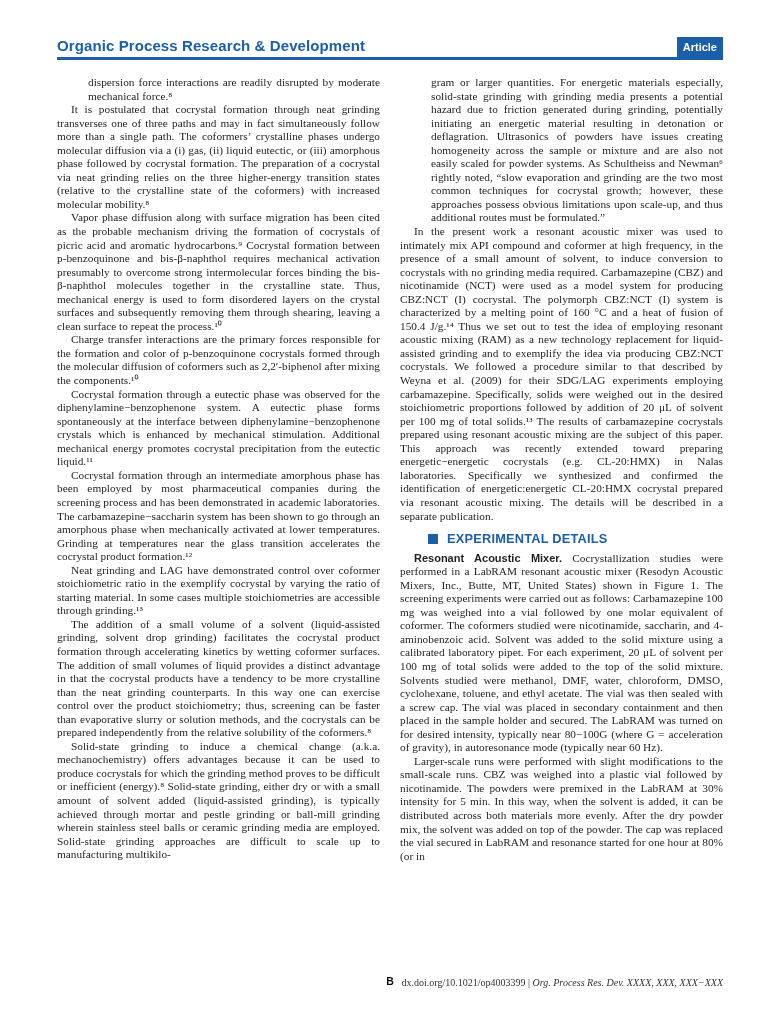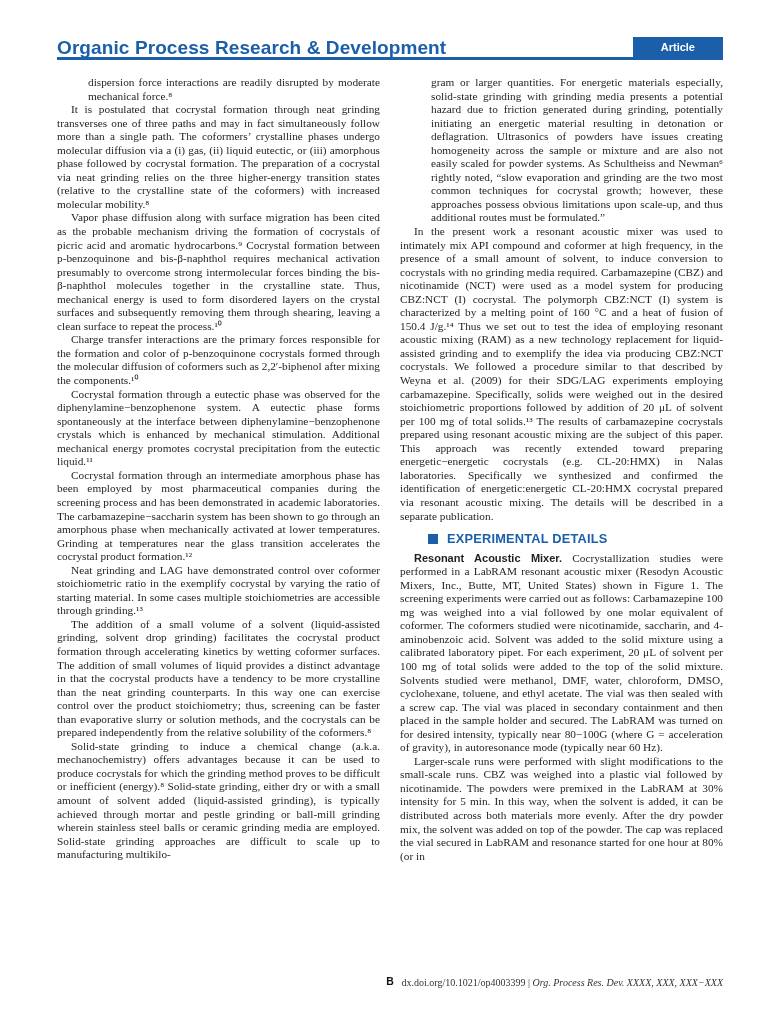--- a/index.html
+++ b/index.html
@@ -16,40 +16,40 @@
     font-family: "Liberation Serif", serif;
     color: #1f1f1f;
   }
   
   .journal-title {
     position: absolute;
     left: 57px;
     top: 37px;
     font-family: "Liberation Sans", sans-serif;
     font-weight: bold;
-    font-size: 19px;
+    font-size: 15px;
     letter-spacing: 0.1px;
     color: #1b5faa;
     white-space: nowrap;
   }
   .header-rule {
     position: absolute;
     left: 57px;
     top: 57px;
     width: 666px;
     height: 2.5px;
     background: #1b5faa;
   }
   .article-badge {
     position: absolute;
     right: 57px;
     top: 37px;
     height: 21px;
     line-height: 21px;
-    padding: 0 28px;
+    padding: 0 6px;
     background: #1b5faa;
     color: #ffffff;
     font-family: "Liberation Sans", sans-serif;
     font-weight: bold;
     font-size: 11px;
   }
   
   .columns {
     position: absolute;
     left: 57px;

